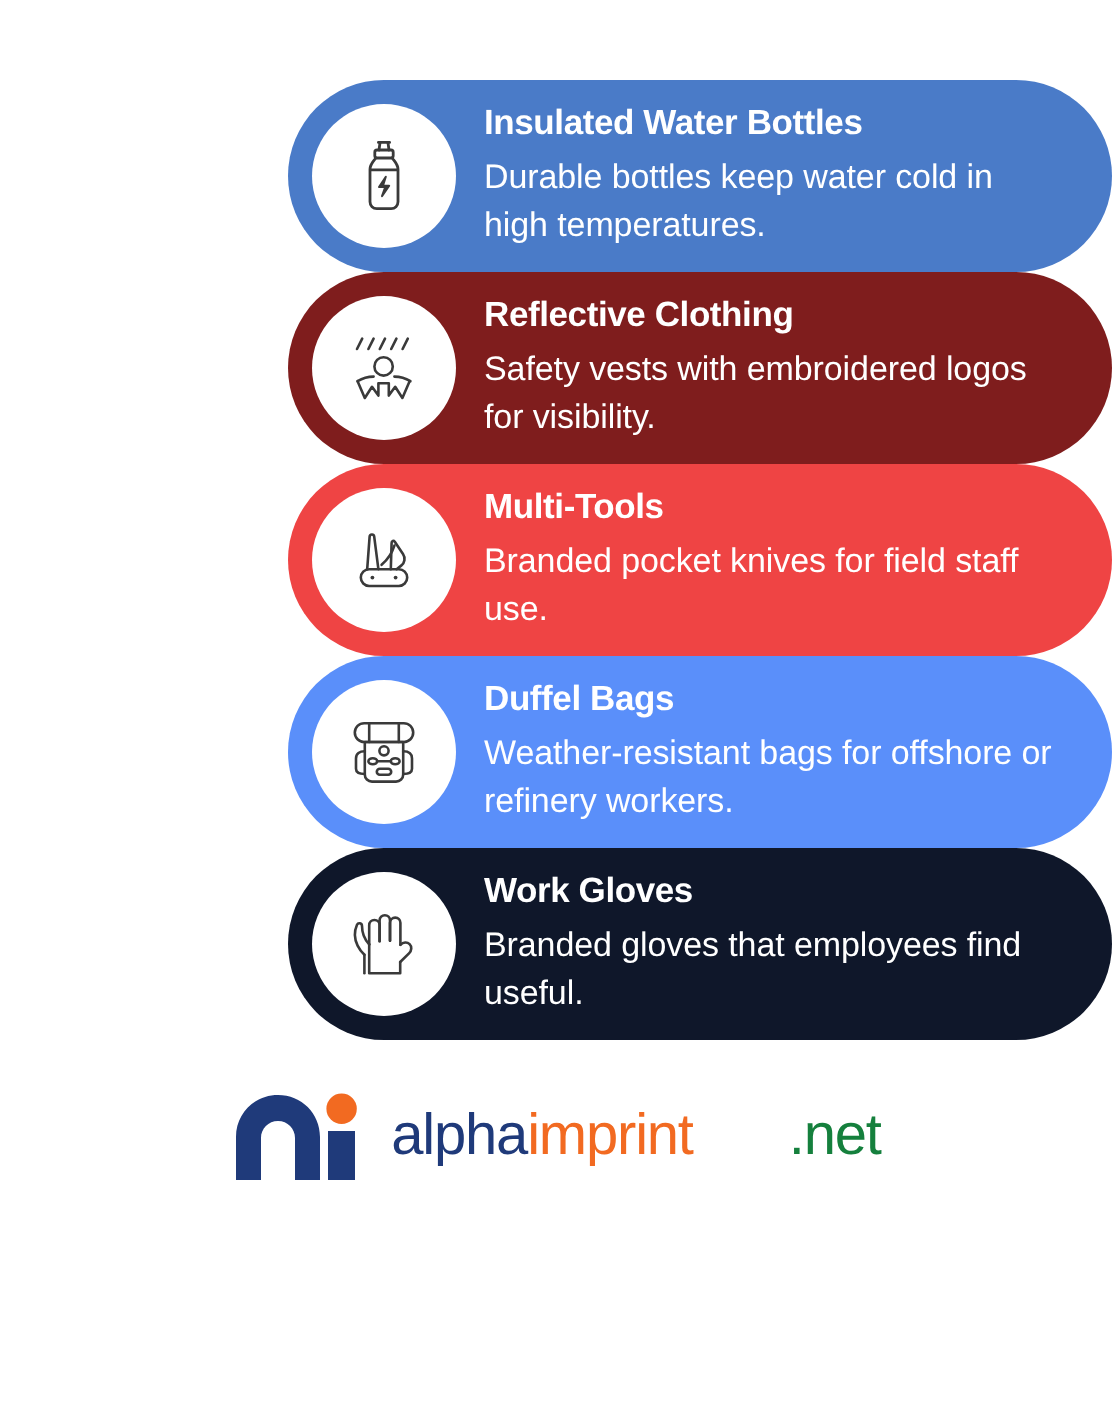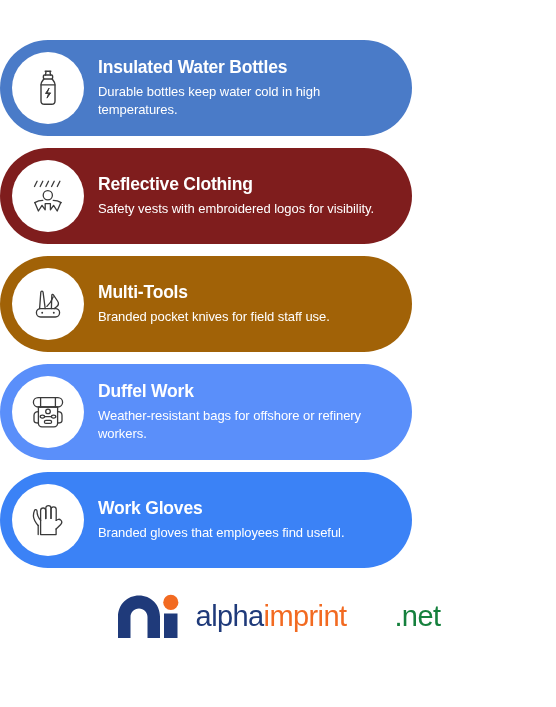--- a/index.html
+++ b/index.html
@@ -19,22 +19,21 @@
     position: relative;
     width: 556px;
     height: 707px;
     box-sizing: border-box;
     padding: 40px 0 0 0;
   }
 
   .card-list {
     display: flex;
     flex-direction: column;
-    gap: 12px;
-    align-items: flex-start;
+    align-items: flex-end;
   }
 
   .card {
     position: relative;
     width: 412px;
     box-sizing: border-box;
     border-radius: 54px;
     display: flex;
     align-items: center;
     min-height: 96px;
@@ -67,21 +66,21 @@
     color: #ffffff;
     font-size: 17.5px;
     font-weight: bold;
     line-height: 1.2;
     letter-spacing: -0.2px;
     margin: 0 0 5px 0;
   }
 
   .card-desc {
     color: #ffffff;
-    font-size: 13px;
+    font-size: 17px;
     font-weight: normal;
     line-height: 1.42;
     margin: 0;
     letter-spacing: -0.05px;
   }
 
   
   .footer {
     margin-top: 26px;
     display: flex;
@@ -144,21 +143,21 @@
             <path d="M8.8 28.6 c2.6 -1.6 5.3 -2.3 8 -2.3 M35.2 28.6 c-2.6 -1.6 -5.3 -2.3 -8 -2.3"></path>
           </svg>
         </span>
       </div>
       <div class="card-text">
         <div class="card-title">Reflective Clothing</div>
         <div class="card-desc">Safety vests with embroidered logos for visibility.</div>
       </div>
     </div>
 
-    <div class="card" style="background: #a16207;">
+    <div class="card" style="background: #ef4444;">
       <div class="icon-badge">
         <span>
           <svg width="44" height="44" viewBox="0 0 44 44" fill="none" stroke="#3a3a3a" stroke-width="1.3" stroke-linejoin="round" stroke-linecap="round">
             <path d="M13.6 26.6 l1.2 -16.2 c0.1 -1.5 2.1 -1.6 2.3 -0.1 l2.1 16.3"></path>
             <path d="M25.4 26.6 l0.4 -13.1 c0 -1.1 1 -1.4 1.6 -0.6 l4.1 6.1 c1.3 1.9 0.9 4.4 -0.9 5.8 l-2.3 1.8"></path>
             <path d="M27.2 14.8 c-1.1 3.4 -3.4 7 -6.4 9.6"></path>
             <rect x="10.4" y="26.6" width="23.2" height="8.4" rx="4.2"></rect>
             <circle cx="16.2" cy="30.8" r="0.95" fill="#3a3a3a" stroke="none"></circle>
             <circle cx="27.8" cy="30.8" r="0.95" fill="#3a3a3a" stroke="none"></circle>
           </svg>
@@ -181,26 +180,26 @@
             <path d="M31.6 21.6 c2.6 0 4.4 1.1 4.4 3.6 v5.2 c0 1.8 -1.5 2.6 -4.4 2.6"></path>
             <circle cx="22" cy="21.4" r="2.3"></circle>
             <ellipse cx="16.4" cy="26.6" rx="2.2" ry="1.5"></ellipse>
             <ellipse cx="27.6" cy="26.6" rx="2.2" ry="1.5"></ellipse>
             <path d="M18.6 26.6 h6.8"></path>
             <rect x="18.4" y="30.4" width="7.2" height="3" rx="1.5"></rect>
           </svg>
         </span>
       </div>
       <div class="card-text">
-        <div class="card-title">Duffel Work</div>
+        <div class="card-title">Duffel Bags</div>
         <div class="card-desc">Weather-resistant bags for offshore or refinery workers.</div>
       </div>
     </div>
 
-    <div class="card" style="background: #3b82f6;">
+    <div class="card" style="background: #0f172a;">
       <div class="icon-badge">
         <span>
           <svg width="44" height="44" viewBox="0 0 44 44" fill="none" stroke="#3a3a3a" stroke-width="1.3" stroke-linejoin="round" stroke-linecap="round">
             <path d="M14.6 22.2 V12.6 c0 -1.5 1.2 -2.6 2.6 -2.6 1.5 0 2.6 1.1 2.6 2.6 v8"></path>
             <path d="M19.8 20.6 V10.2 c0 -1.5 1.2 -2.6 2.6 -2.6 1.5 0 2.6 1.1 2.6 2.6 v10.2"></path>
             <path d="M25 20.4 V11.4 c0 -1.5 1.2 -2.6 2.6 -2.6 1.5 0 2.6 1.1 2.6 2.6 v11"></path>
             <path d="M30.2 22.4 c1.4 -1.4 3.4 -1.5 4.6 -0.3 1.2 1.2 1.1 3.2 -0.3 4.6 l-4.4 4.3"></path>
             <path d="M14.6 22.2 v14.4 h15.5 v-5.6"></path>
             <path d="M14.6 22.2 c-2.4 -2.6 -3.6 -5.6 -3.6 -9.2 0 -1.5 -1.9 -1.9 -2.5 -0.6 -1.4 3.2 -1.4 7 0.3 10.4 0.9 1.8 2.1 3.4 3.4 4.6"></path>
             <path d="M12.2 27.4 v9.2"></path>

